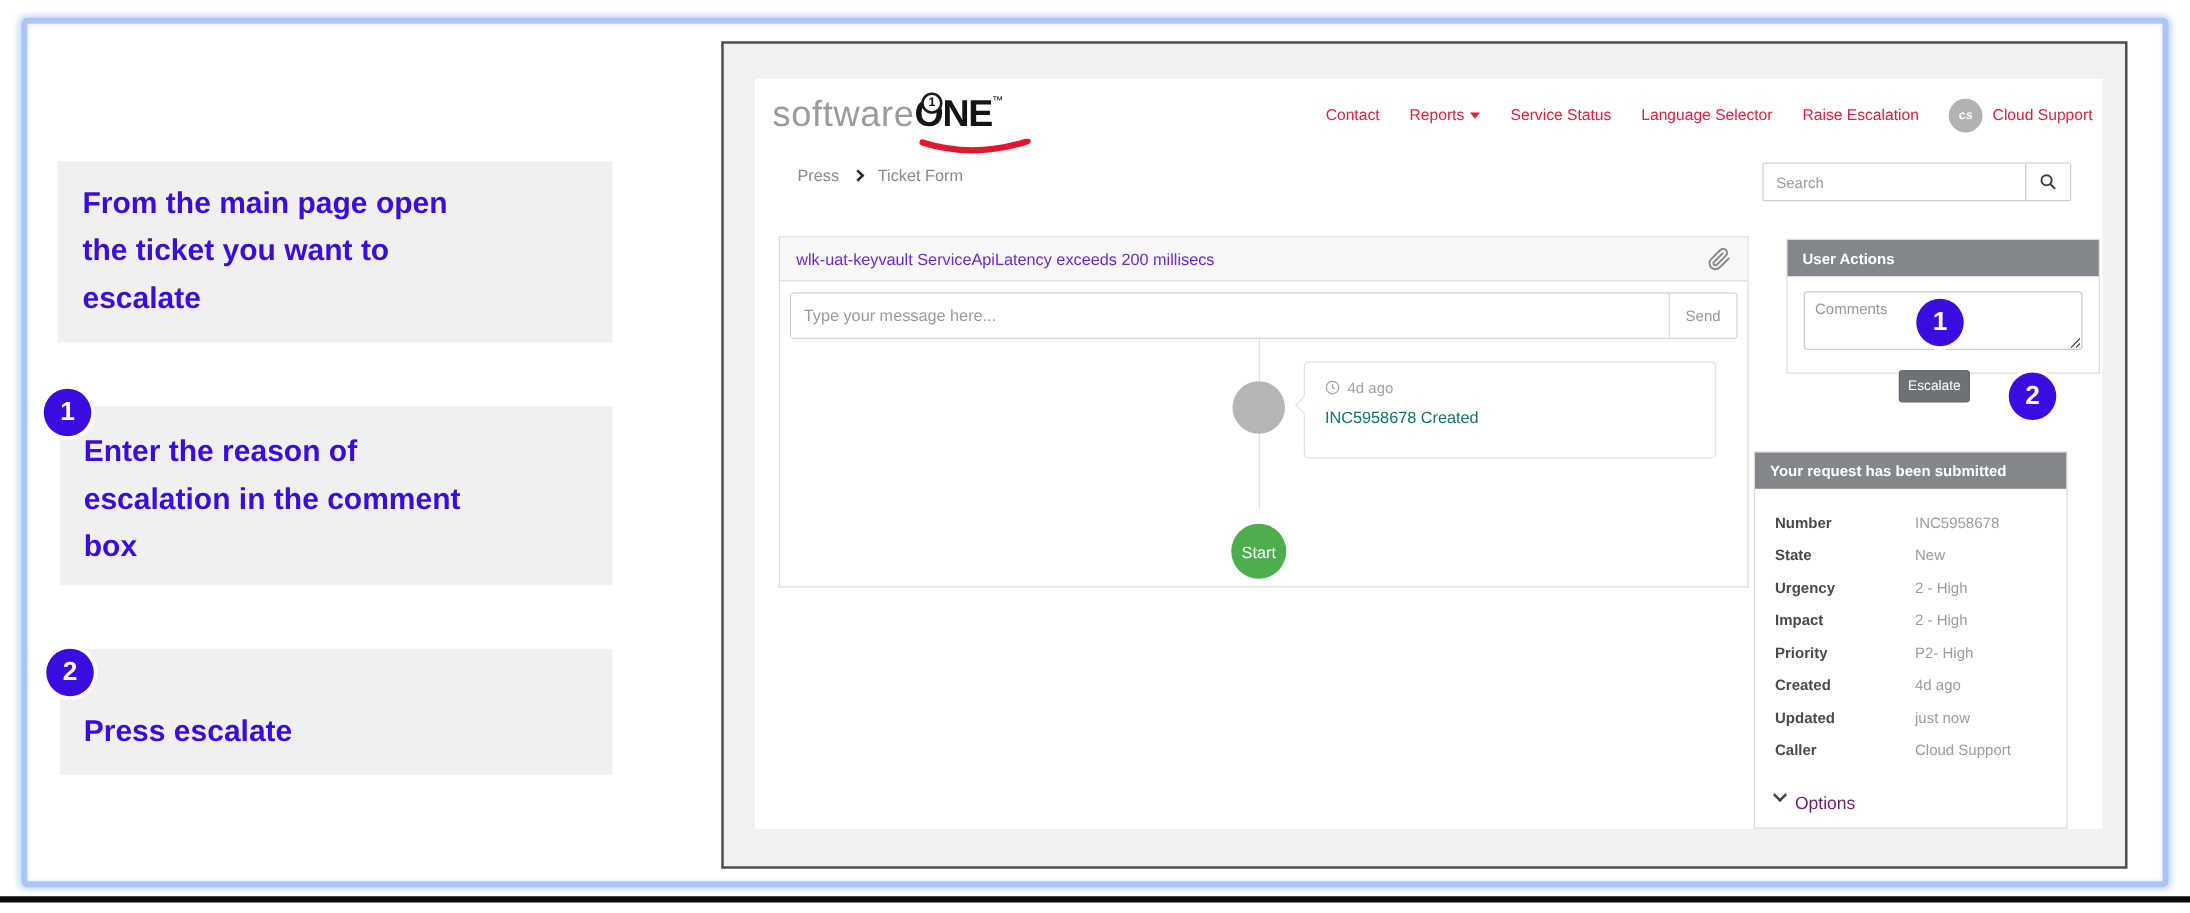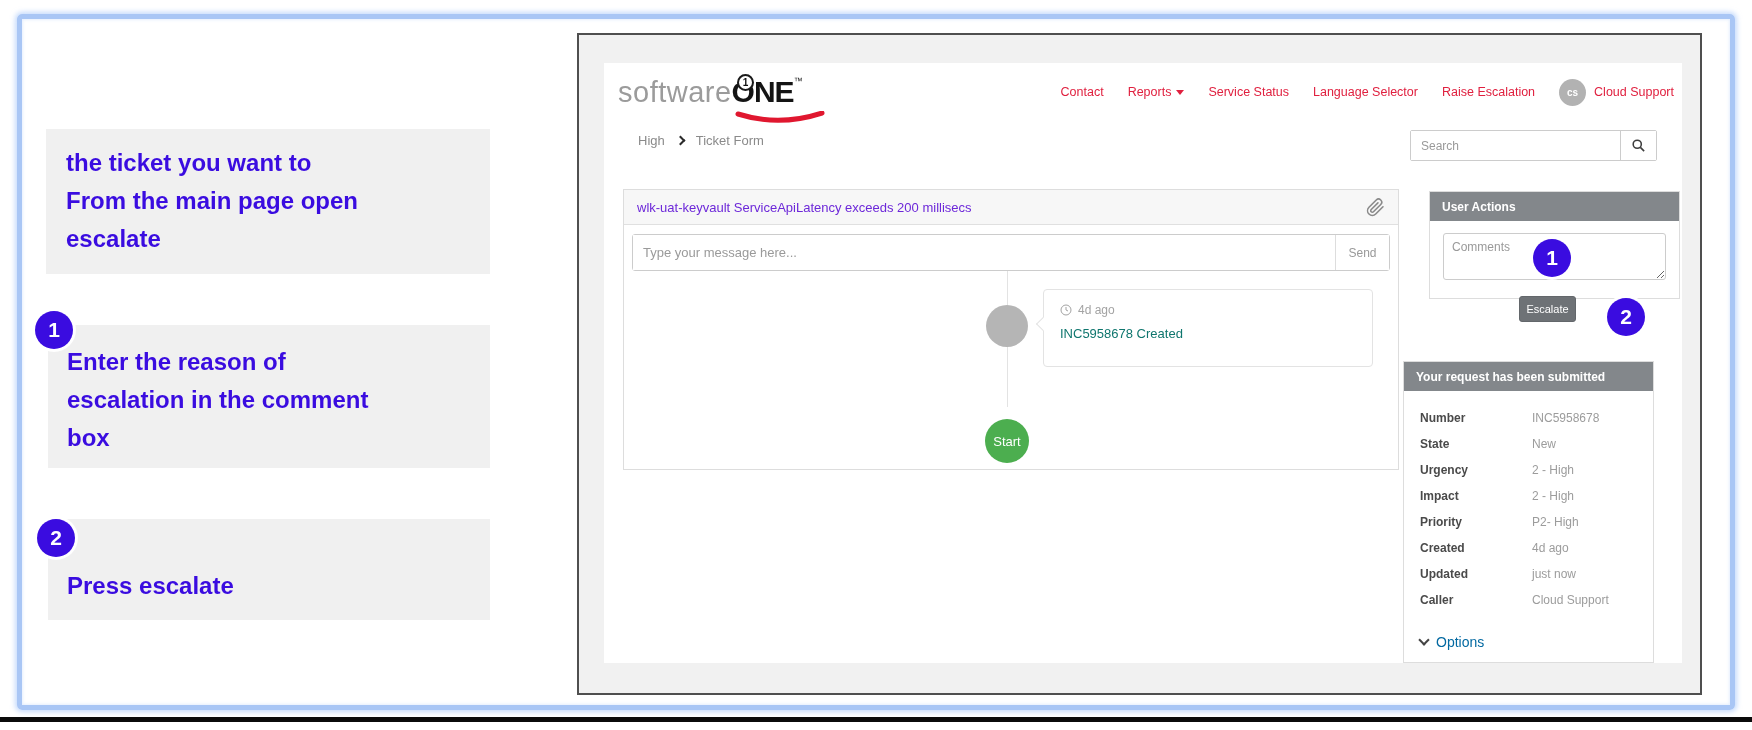--- a/index.html
+++ b/index.html
@@ -96,35 +96,35 @@
   .comments-area::placeholder { color:#999; }
   .badge-comments { left:103px; top:47px; }
   .escalate-btn { position:absolute; left:89px; top:104px; width:57px; height:26px;
     background:#6e7276; border:1px solid #63676b; border-radius:3px; color:#fff; font-size:11px;
     cursor:pointer; font-family:"Liberation Sans", sans-serif; }
   .badge-escalate { left:177px; top:106px; }
   .fields { margin:14px 0 0 16px; }
   .field-row { display:flex; height:26px; align-items:center; }
   .field-label { width:112px; font-size:12px; font-weight:bold; color:#4a4a4a; }
   .field-value { font-size:12px; color:#9c9c9c; }
-  .options-row { position:absolute; left:16px; top:272px; display:flex; align-items:center;
-    font-size:14px; color:#0369a1; cursor:pointer; }
+  .options-row { position:absolute; left:16px; top:272px; display:flex; align-items:flex-start;
+    font-size:14px; color:#701a75; cursor:pointer; }
   .chev-down { width:8px; height:8px; border-left:2px solid #444; border-bottom:2px solid #444;
     transform:rotate(-45deg); display:inline-block; margin-right:8px; position:relative; top:-2px; }
 </style>
 </head>
 <body>
 
 <div class="page">
   <div class="blue-frame"></div>
   <div class="bottom-rule"></div>
 
   <div class="step-block step1">
+    <div>From the main page open</div>
     <div>the ticket you want to</div>
-    <div>From the main page open</div>
     <div>escalate</div>
   </div>
   <div class="num-badge badge-step2">1</div>
   <div class="step-block step2">
     <div>Enter the reason of</div>
     <div>escalation in the comment</div>
     <div>box</div>
   </div>
   <div class="num-badge badge-step3">2</div>
   <div class="step-block step3">
@@ -151,21 +151,21 @@
         <span class="nav-link">Service Status</span>
         <span class="nav-link">Language Selector</span>
         <span class="nav-link">Raise Escalation</span>
         <span class="user-chip">
           <span class="avatar">cs</span>
           <span class="nav-link">Cloud Support</span>
         </span>
       </div>
 
       <div class="breadcrumb">
-        <span class="crumb">High</span>
+        <span class="crumb">Press</span>
         <span class="chev-right"></span>
         <span class="crumb">Ticket Form</span>
       </div>
 
       <div class="search-box">
         <input type="text" placeholder="Search" style="">
         <button class="search-btn">
           <svg width="15" height="15" viewBox="0 0 24 24" fill="none" stroke="#3d3d3d" stroke-width="2.5">
               <circle cx="10" cy="10" r="6.5"></circle>
               <path d="M15 15 L21 21"></path>

